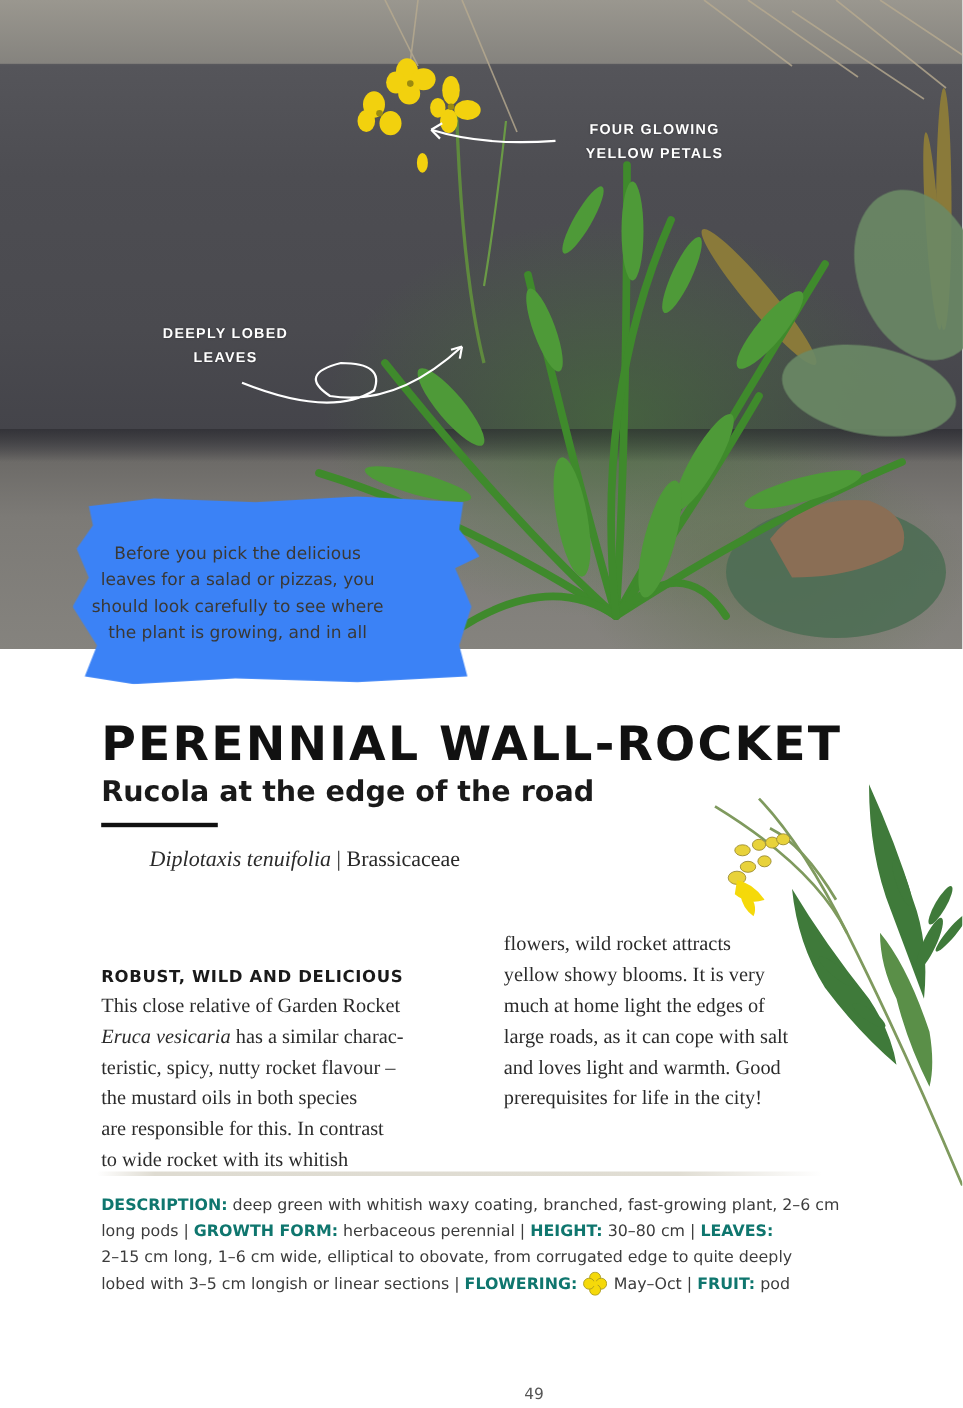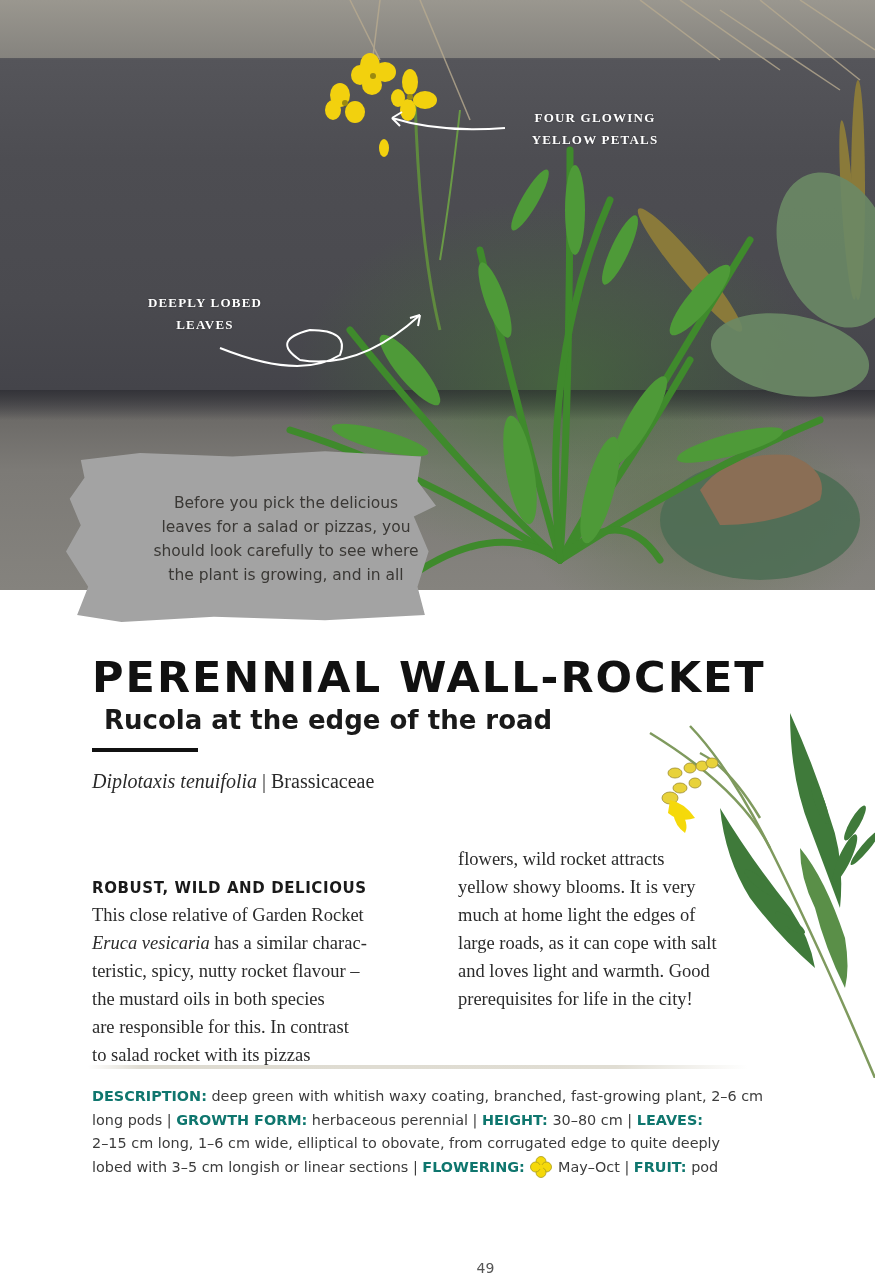--- a/index.html
+++ b/index.html
@@ -18,55 +18,55 @@
       position: absolute; left: 0; top: 0; width: 100%; height: 58px;
       background: linear-gradient(180deg, #9a978f, #85837e);
     }
     .photo .curb-shadow {
       position: absolute; left: 0; top: 390px; width: 100%; height: 30px;
       background: linear-gradient(180deg, rgba(40,40,45,0.6), rgba(110,108,104,0));
     }
     .photo svg { position: absolute; left: 0; top: 0; }
 
     .annot {
-      position: absolute; color: #ffffff; font-family: Liberation Serif, serif;
+      position: absolute; color: #ffffff; font-family: Liberation Sans, sans-serif;
       font-weight: bold; font-size: 13px; letter-spacing: 1.2px; text-transform: uppercase;
       text-align: center; line-height: 22px; text-shadow: 0 0 2px rgba(0,0,0,0.4);
     }
     .annot-petals { left: 505px; top: 107px; width: 180px; }
     .annot-leaves { left: 120px; top: 292px; width: 170px; }
 
     .tip-box {
       position: absolute; left: 66px; top: 446px; width: 370px; height: 176px;
-      background: #a3a3a3;
+      background: #3b82f6;
       clip-path: polygon(4% 8%, 20% 4%, 45% 6%, 70% 3%, 96% 6%, 95% 20%, 100% 34%, 94% 40%, 98% 60%, 95% 80%, 97% 96%, 70% 99%, 40% 97%, 15% 100%, 3% 96%, 6% 80%, 0% 60%, 4% 45%, 1% 30%, 5% 18%);
-      display: flex; align-items: center; justify-content: flex-end;
+      display: flex; align-items: center; justify-content: flex-start;
     }
     .tip-text {
       width: 300px; text-align: center; font-size: 15.5px; line-height: 24px; color: #3a3835;
       font-family: "DejaVu Sans", sans-serif; font-weight: normal; margin-top: 10px;
     }
 
     
     .title {
       position: absolute; left: 92px; top: 652px; font-family: "DejaVu Sans", sans-serif;
       font-weight: bold; font-size: 43px; letter-spacing: 2px; color: #111111; white-space: nowrap;
     }
     .subtitle {
       position: absolute; left: 92px; top: 705px; font-family: "DejaVu Sans", sans-serif;
-      font-size: 26px; color: #1a1a1a; white-space: nowrap; margin-left: 12px;
+      font-size: 26px; color: #1a1a1a; white-space: nowrap;
     }
     .title-rule {
       position: absolute; left: 92px; top: 748px; width: 106px; height: 4px; background: #111111;
     }
     .taxonomy {
       position: absolute; left: 92px; top: 770px; font-family: "Liberation Serif", serif;
       font-size: 20px; color: #2a2a2a; white-space: nowrap;
     }
-    .taxonomy .latin { font-style: italic; }
+    .taxonomy .latin { font-style: italic; margin-left: 44px; }
 
     
     .col {
       position: absolute; top: 845px; width: 340px; font-family: "Liberation Serif", serif;
       font-size: 18.5px; line-height: 28px; color: #2b2b2b;
     }
     .col-left { left: 92px; margin-top: 30px; }
     .col-right { left: 458px; top: 845px; }
     .section-head {
       font-family: "DejaVu Sans", sans-serif; font-weight: bold; font-size: 15px;
@@ -247,21 +247,21 @@
 </svg>
 
 <div class="col col-left">
   <div class="section-head">ROBUST, WILD AND DELICIOUS</div>
   <p>
     <span class="line"><span>This close relative of Garden Rocket</span></span>
     <span class="line"><i>Eruca vesicaria</i><span> has a similar charac-</span></span>
     <span class="line">teristic, spicy, nutty rocket flavour –</span>
     <span class="line">the mustard oils in both species</span>
     <span class="line">are responsible for this. In contrast</span>
-    <span class="line">to salad rocket with its pizzas</span>
+    <span class="line">to wide rocket with its whitish</span>
   </p>
 </div>
 
 <div class="col col-right">
   <p>
     <span class="line">flowers, wild rocket attracts</span>
     <span class="line">yellow showy blooms. It is very</span>
     <span class="line">much at home light the edges of</span>
     <span class="line">large roads, as it can cope with salt</span>
     <span class="line">and loves light and warmth. Good</span>

